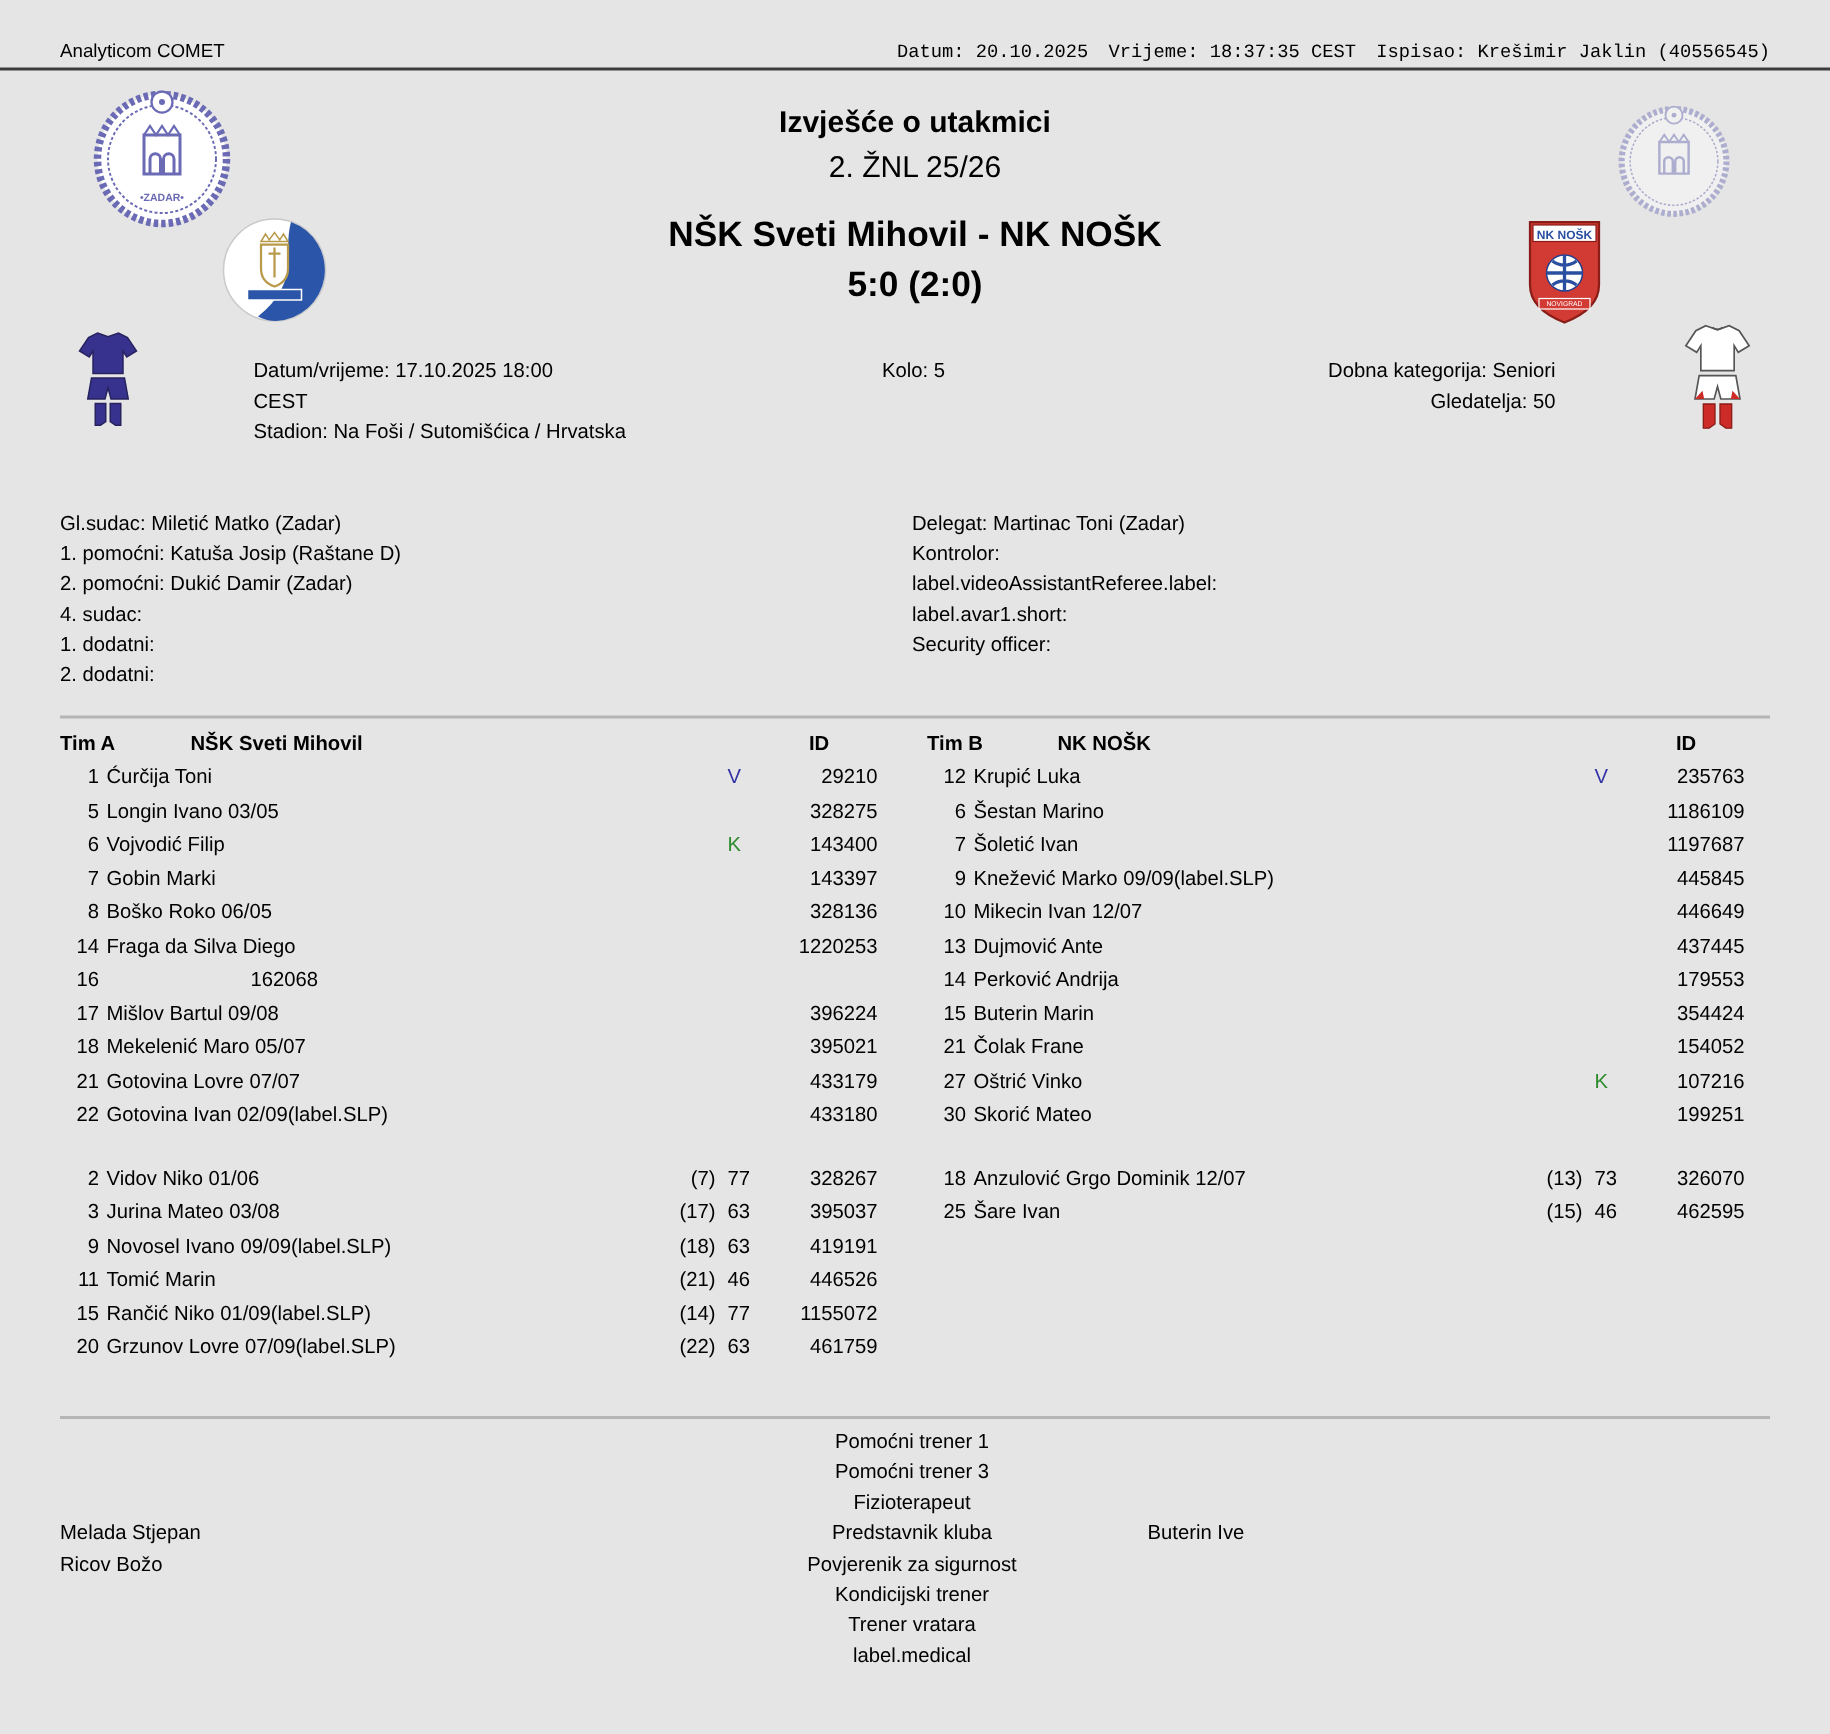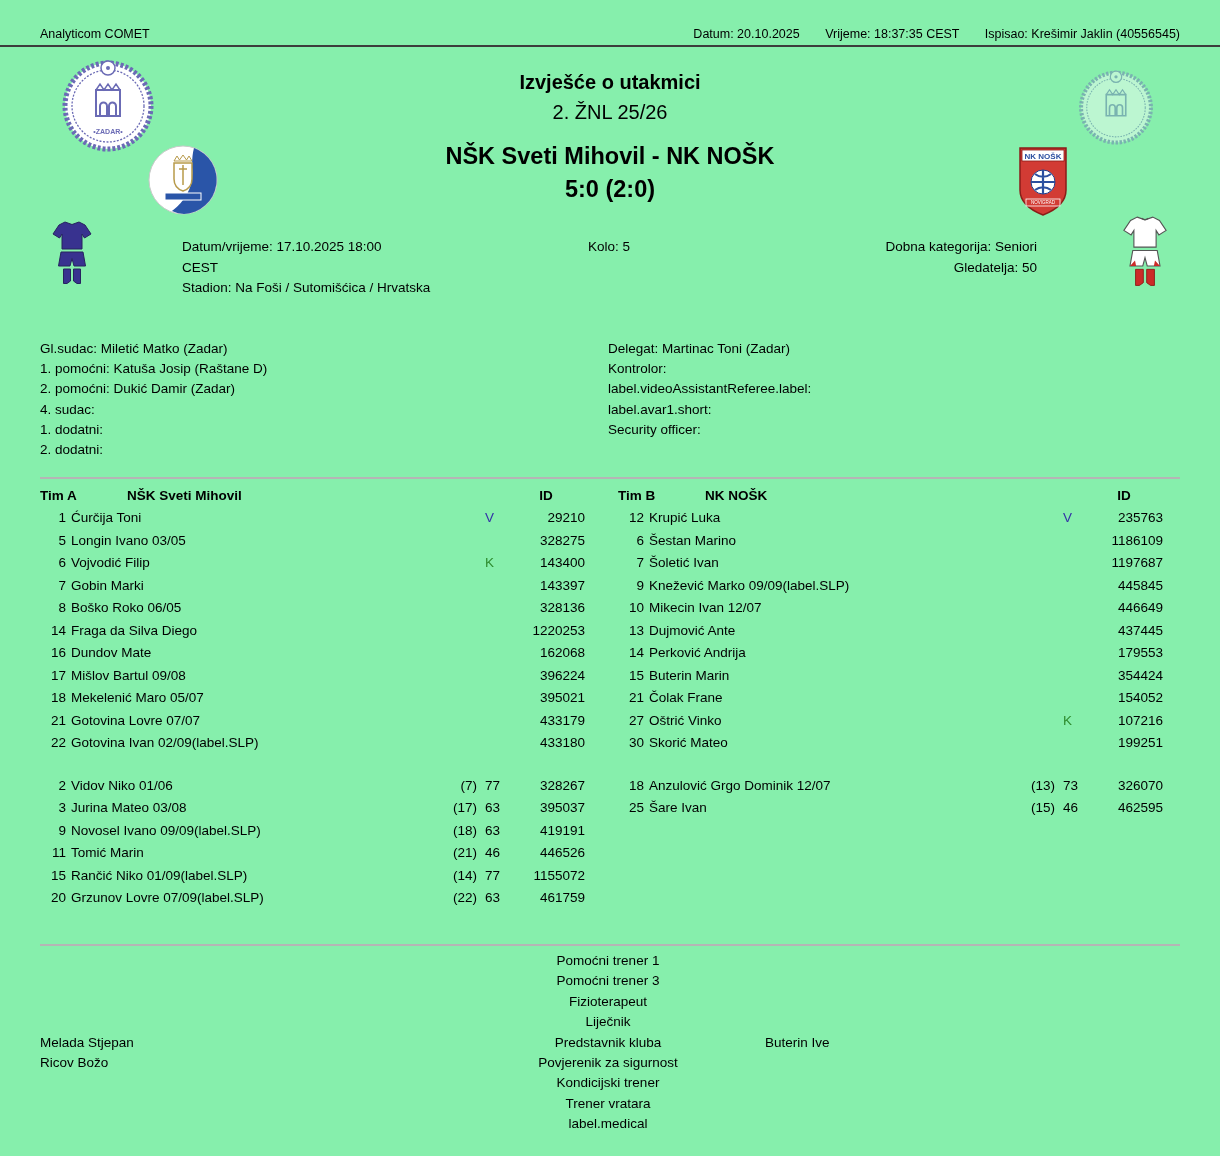--- a/index.html
+++ b/index.html
@@ -1,41 +1,41 @@
 <!DOCTYPE html>
 <html style="--goalkeeper_v: #3333a6; --captain_k: #2e8b2e; --federation_blue: #6b6bb5; --crest_a_blue: #2a55a8; --crest_b_red: #d23b34; --crest_b_blue: #2a4fa0; --kit_a_navy: #38328f; --kit_b_red: #cc2b28; --rule_gray: #b5b5b5; --topbar_line: #3c3c3c;"><head>
 <meta charset="utf-8">
 <style>
   html,body{margin:0;padding:0;background:#fff;}
-  .page{position:relative;width:1220px;height:1156px;background:#86efac;
+  .page{position:relative;width:1220px;height:1156px;background:#e5e5e5;
         font-family:"Liberation Sans",sans-serif;color:#000;overflow:hidden;}
 
   
   .topbar{position:absolute;top:27px;left:40px;right:40px;display:flex;
           justify-content:space-between;font-size:12.5px;}
-  .topbar .seg{margin-left:22px;}
+  .topbar .seg{margin-left:10px;font-family:Liberation Mono, monospace;}
   .topbar-line{position:absolute;top:45px;left:0;right:0;height:2px;background:var(--topbar_line,#3c3c3c);}
 
   
   .titles{position:absolute;top:70px;left:180px;right:180px;text-align:center;}
   .t1{font-size:20px;font-weight:bold;line-height:24px;}
   .t2{font-size:20px;font-weight:normal;line-height:24px;margin-top:6px;}
   .t3{font-size:23.5px;font-weight:bold;line-height:28px;margin-top:18px;}
   .t4{font-size:23.5px;font-weight:bold;line-height:28px;margin-top:5px;}
 
   
   .fed-a{position:absolute;left:60px;top:56px;width:96px;height:96px;}
   .crest-a{position:absolute;left:148px;top:145px;width:70px;height:70px;}
   .fed-b{position:absolute;left:1077px;top:64px;width:78px;height:84px;opacity:.45;}
   .crest-b{position:absolute;left:1018px;top:146px;width:50px;height:70px;}
   .kit-a{position:absolute;left:52px;top:221px;width:40px;height:63px;}
   .kit-b{position:absolute;left:1120px;top:216px;width:50px;height:70px;}
 
   
-  .minfo-left{position:absolute;left:182px;top:237px;font-size:13.5px;line-height:20.5px;}
+  .minfo-left{position:absolute;left:169px;top:237px;font-size:13.5px;line-height:20.5px;}
   .minfo-center{position:absolute;left:588px;top:237px;font-size:13.5px;line-height:20.5px;}
   .minfo-right{position:absolute;right:183px;top:237px;font-size:13.5px;line-height:20.5px;text-align:right;}
 
   
   .officials-left{position:absolute;left:40px;top:339px;font-size:13.5px;line-height:20.2px;}
   .officials-right{position:absolute;left:608px;top:339px;font-size:13.5px;line-height:20.2px;}
 
   .rule{position:absolute;left:40px;right:40px;height:2px;background:var(--rule_gray,#b5b5b5);}
   .rule1{top:477px;} .rule2{top:944px;}
 
@@ -211,21 +211,20 @@
         </div>
         <div class="t-row starter">
           <span class="c-num">14</span>
           <span class="c-name">Fraga da Silva Diego</span>
           <span class="c-for"></span>
           <span class="c-mid"></span>
           <span class="c-id">1220253</span>
         </div>
         <div class="t-row starter">
           <span class="c-num">16</span>
-          <span class="c-name">Dundov Mate</span>
           <span class="c-for"></span>
           <span class="c-mid"></span>
           <span class="c-id">162068</span>
         </div>
         <div class="t-row starter">
           <span class="c-num">17</span>
           <span class="c-name">Mišlov Bartul 09/08</span>
           <span class="c-for"></span>
           <span class="c-mid"></span>
           <span class="c-id">396224</span>
@@ -408,25 +407,20 @@
         <span class="s-left"></span>
         <span class="s-center">Pomoćni trener 3</span>
         <span class="s-right"></span>
       </div>
       <div class="s-row">
         <span class="s-left"></span>
         <span class="s-center">Fizioterapeut</span>
         <span class="s-right"></span>
       </div>
       <div class="s-row">
-        <span class="s-left"></span>
-        <span class="s-center">Liječnik</span>
-        <span class="s-right"></span>
-      </div>
-      <div class="s-row">
         <span class="s-left">Melada Stjepan</span>
         <span class="s-center">Predstavnik kluba</span>
         <span class="s-right">Buterin Ive</span>
       </div>
       <div class="s-row">
         <span class="s-left">Ricov Božo</span>
         <span class="s-center">Povjerenik za sigurnost</span>
         <span class="s-right"></span>
       </div>
       <div class="s-row">

